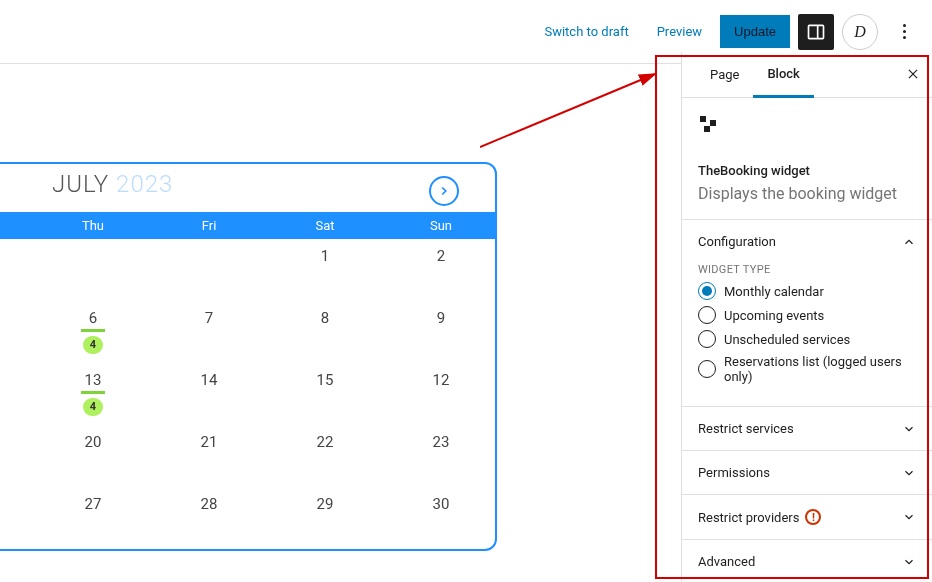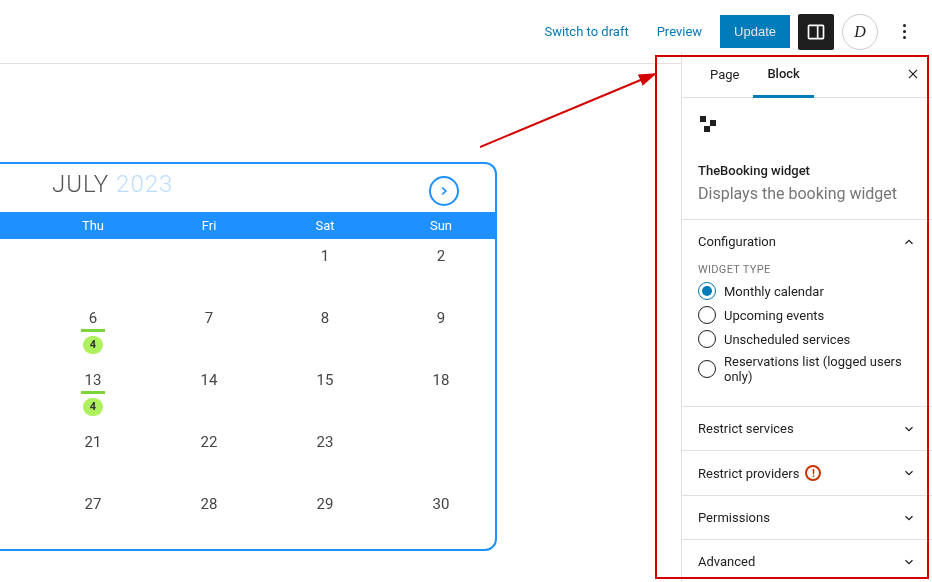--- a/index.html
+++ b/index.html
@@ -1,21 +1,21 @@
 <!DOCTYPE html>
 <html><head>
 <meta charset="utf-8">
 <style>
   * { box-sizing: border-box; margin: 0; padding: 0; }
   body { font-family: -apple-system, BlinkMacSystemFont, "Segoe UI", Roboto, sans-serif; background: #fff; width: 932px; height: 582px; overflow: hidden; position: relative; }
 
   
   .topbar { height: 64px; border-bottom: 1px solid #e0e0e0; display: flex; align-items: center; justify-content: flex-end; padding-right: 10px; gap: 8px; }
   .topbar a.link { color: #007cba; text-decoration: none; font-size: 13px; padding: 8px 10px; }
-  .topbar .btn-primary { background: #007cba; color: #e5e5e5; border: none; font-size: 13px; padding: 9px 14px; cursor: pointer; }
+  .topbar .btn-primary { background: #007cba; color: #0f172a; border: none; font-size: 13px; padding: 9px 14px; cursor: pointer; }
   .topbar .icon-btn { width: 36px; height: 36px; display: flex; align-items: center; justify-content: center; cursor: pointer; border-radius: 2px; }
   .topbar .icon-btn.dark { background: #1e1e1e; color: #fff; }
   .topbar .icon-btn.light { border: 1px solid #ccc; background: #fff; color: #1e1e1e; border-radius: 50%; }
   .topbar .icon-btn.plain { color: #1e1e1e; }
   .topbar .dots { display:flex; flex-direction:column; gap:3px; }
   .topbar .dots span { width:3px; height:3px; background:#1e1e1e; border-radius:50%; }
 
   
   .main { position: absolute; top: 52px; left: 0; right: 0; bottom: 0; }
   .calendar-wrap { position: absolute; top: 110px; left: -200px; width: 697px; border: 2px solid #1e90ff; border-radius: 12px; overflow: hidden; background:#fff; }
@@ -140,24 +140,27 @@
         </div>
         <div class="cal-row">
           <div class="cal-cell"><div>13</div><span class="underline"></span><span class="badge">4</span></div>
           <div class="cal-cell">
             <div>14</div>
           </div>
           <div class="cal-cell">
             <div>15</div>
           </div>
           <div class="cal-cell">
-            <div>18</div>
-          </div>
-        </div>
-        <div class="cal-row">
+            <div>12</div>
+          </div>
+        </div>
+        <div class="cal-row">
+          <div class="cal-cell">
+            <div>20</div>
+          </div>
           <div class="cal-cell">
             <div>21</div>
           </div>
           <div class="cal-cell">
             <div>22</div>
           </div>
           <div class="cal-cell">
             <div>23</div>
           </div>
         </div>
@@ -238,39 +241,39 @@
     <div class="panel-header">
       <span>Restrict services</span>
       <svg class="chev" viewBox="0 0 24 24" fill="none" stroke="#1e1e1e" stroke-width="2">
           <polyline points="6 9 12 15 18 9"></polyline>
         </svg>
     </div>
   </div>
 
   <div class="panel-section">
     <div class="panel-header">
+      <span>Permissions</span>
+      <svg class="chev" viewBox="0 0 24 24" fill="none" stroke="#1e1e1e" stroke-width="2">
+          <polyline points="6 9 12 15 18 9"></polyline>
+        </svg>
+    </div>
+  </div>
+
+  <div class="panel-section">
+    <div class="panel-header">
       <span style="display:flex;align-items:center;">
         <span>Restrict providers</span>
         <span class="warn-icon">!</span>
       </span>
       <svg class="chev" viewBox="0 0 24 24" fill="none" stroke="#1e1e1e" stroke-width="2">
           <polyline points="6 9 12 15 18 9"></polyline>
         </svg>
     </div>
   </div>
 
-  <div class="panel-section">
-    <div class="panel-header">
-      <span>Permissions</span>
-      <svg class="chev" viewBox="0 0 24 24" fill="none" stroke="#1e1e1e" stroke-width="2">
-          <polyline points="6 9 12 15 18 9"></polyline>
-        </svg>
-    </div>
-  </div>
-
   <div class="panel-section" style="border-bottom:none;">
     <div class="panel-header">
       <span>Advanced</span>
       <svg class="chev" viewBox="0 0 24 24" fill="none" stroke="#1e1e1e" stroke-width="2">
           <polyline points="6 9 12 15 18 9"></polyline>
         </svg>
     </div>
   </div>
 </div>
 

